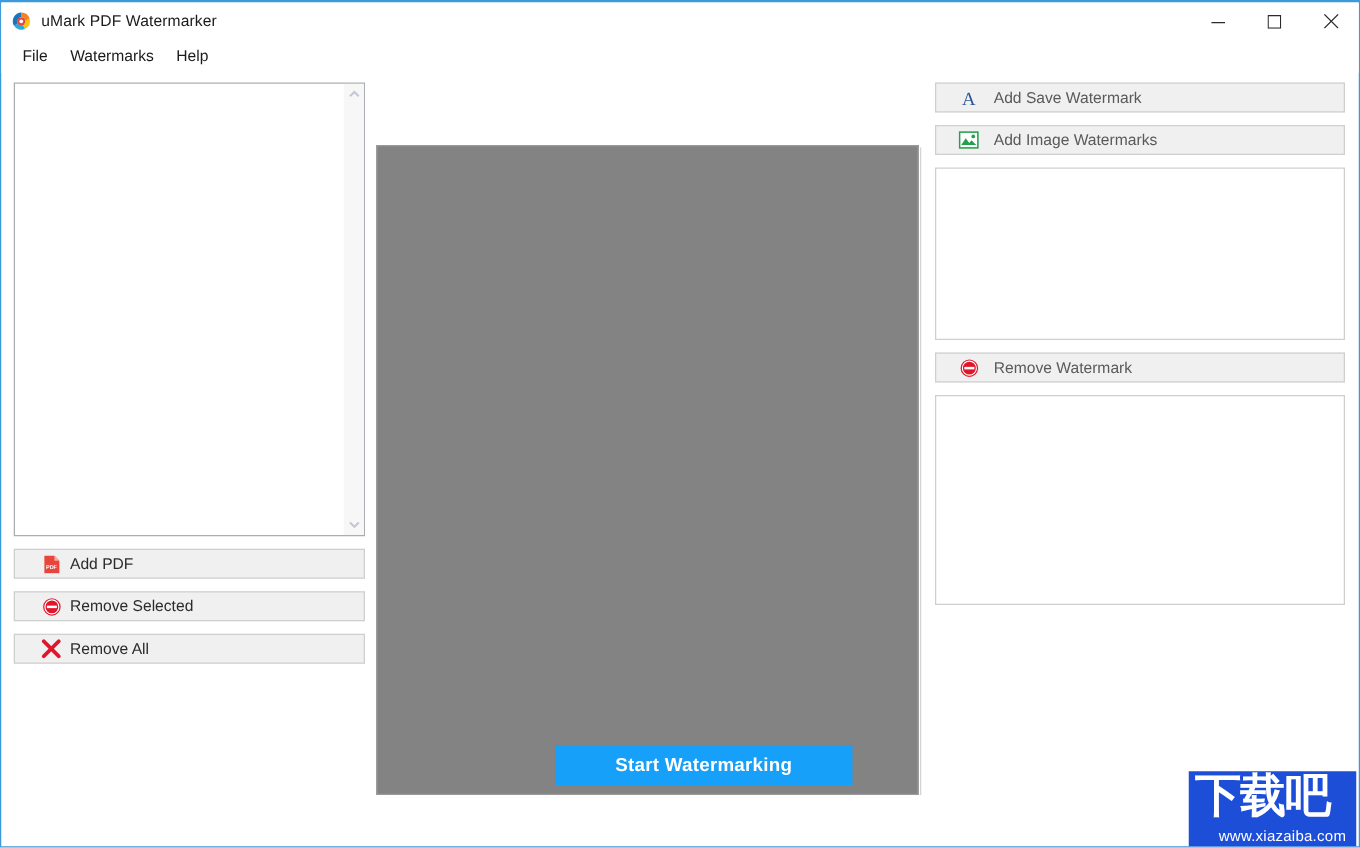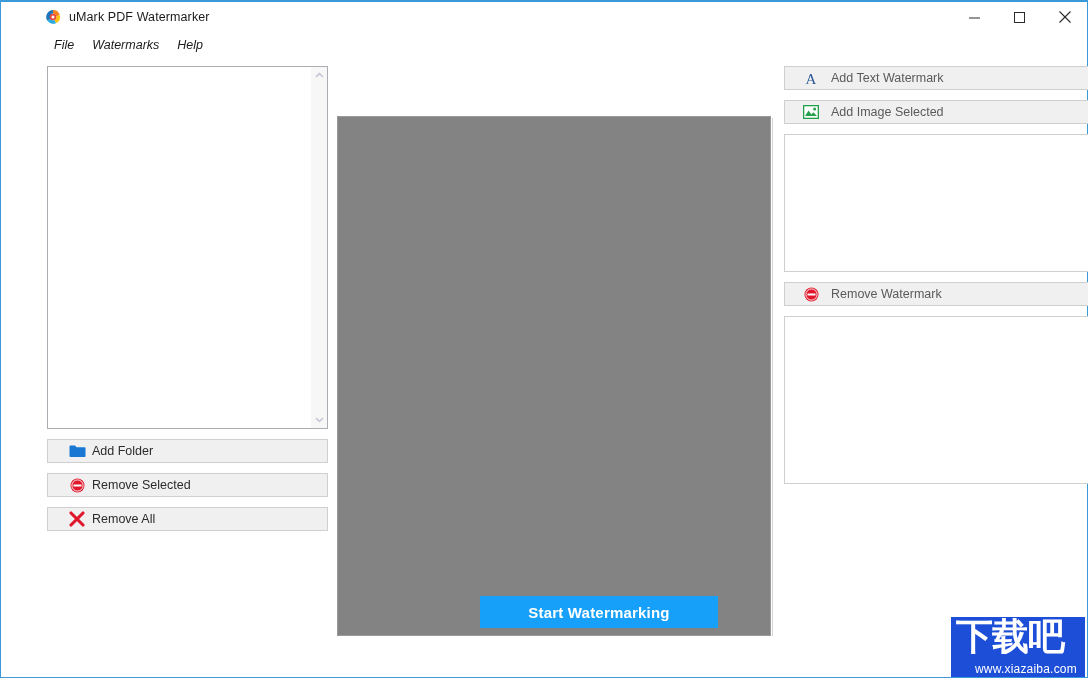--- a/index.html
+++ b/index.html
@@ -13,21 +13,20 @@
   }
   #window {
     position: absolute;
     left: 0; top: 0;
     width: 1088px; height: 678px;
     background: #ffffff;
     border: 1px solid #3d9ada;
     border-top-width: 2px;
     display: flex;
     flex-direction: column;
-    padding-left: 36px;
   }
   
   #titlebar {
     height: 30px;
     min-height: 30px;
     display: flex;
     align-items: center;
     background: #ffffff;
     position: relative;
   }
@@ -57,21 +56,20 @@
   .winbtn svg { display: block; }
   
   #menubar {
     height: 26px;
     min-height: 26px;
     display: flex;
     align-items: center;
     padding-left: 8px;
     background: #ffffff;
     border-bottom: 1px solid #ffffff;
-    font-style: italic;
   }
   .menu-item {
     font-size: 12.5px;
     color: #1b1b1b;
     padding: 3px 9px;
     cursor: default;
     white-space: nowrap;
   }
   
   #body {
@@ -301,29 +299,31 @@
           <div class="arrow bottom">
             <svg width="9" height="7" viewBox="0 0 9 7">
                 <path d="M1 2 L4.5 5.4 L8 2" fill="none" stroke="#c3c6d4" stroke-width="1.6"></path>
               </svg>
           </div>
         </div>
       </div>
 
       <div id="left-buttons">
 
-
         <div class="lbtn">
           <span class="ico">
-            <svg width="17" height="14" viewBox="0 0 17 14">
-              <path d="M0.5 2.5 A1 1 0 0 1 1.5 1.5 H6 L7.6 3.3 H15.5 A1 1 0 0 1 16.5 4.3 V12 A1 1 0 0 1 15.5 13 H1.5 A1 1 0 0 1 0.5 12 Z" fill="#1877d2"></path>
+            <svg width="13" height="15" viewBox="0 0 13 15">
+              <path d="M0.5 0.5 H8.5 L12.5 4.5 V14.5 H0.5 Z" fill="#e8453c"></path>
+              <path d="M8.5 0.5 L12.5 4.5 H8.5 Z" fill="#f7a9a3"></path>
+              <text x="6.2" y="11.2" font-family="Liberation Sans, sans-serif" font-size="4.4" fill="#ffffff" text-anchor="middle" font-weight="bold">PDF</text>
             </svg>
           </span>
-          <span class="lbl">Add Folder</span>
+          <span class="lbl">Add PDF</span>
         </div>
+
 
         <div class="lbtn">
           <span class="ico">
             <svg width="15" height="15" viewBox="0 0 15 15">
               <circle cx="7.5" cy="7.5" r="7" fill="#e0162b"></circle>
               <circle cx="7.5" cy="7.5" r="5.6" fill="none" stroke="#ffffff" stroke-width="0.9"></circle>
               <rect x="3.5" y="6.5" width="8" height="2" fill="#ffffff"></rect>
             </svg>
           </span>
           <span class="lbl">Remove Selected</span>
@@ -346,32 +346,32 @@
     <div id="center-divider"></div>
 
     <div id="right-col">
 
       <div class="rbtn">
         <span class="ico">
           <svg width="14" height="15" viewBox="0 0 14 15">
             <text x="7" y="13" font-family="Liberation Serif, serif" font-size="15" fill="#2b5797" text-anchor="middle">A</text>
           </svg>
         </span>
-        <span class="lbl">Add Text Watermark</span>
+        <span class="lbl">Add Save Watermark</span>
       </div>
 
       <div class="rbtn">
         <span class="ico">
           <svg width="16" height="14" viewBox="0 0 16 14">
             <rect x="0.6" y="0.6" width="14.8" height="12.8" fill="#ffffff" stroke="#22a04b" stroke-width="1.4"></rect>
             <path d="M2 11 L5.6 5.6 L8.4 9.4 L10.2 7.2 L14 11 Z" fill="#22a04b"></path>
             <circle cx="11.6" cy="4.1" r="1.5" fill="#22a04b"></circle>
           </svg>
         </span>
-        <span class="lbl">Add Image Selected</span>
+        <span class="lbl">Add Image Watermarks</span>
       </div>
 
 
       <div class="listbox" id="wm-list-1"></div>
 
       <div class="rbtn">
         <span class="ico">
           <svg width="15" height="15" viewBox="0 0 15 15">
             <circle cx="7.5" cy="7.5" r="7" fill="#e0162b"></circle>
             <circle cx="7.5" cy="7.5" r="5.6" fill="none" stroke="#ffffff" stroke-width="0.9"></circle>

